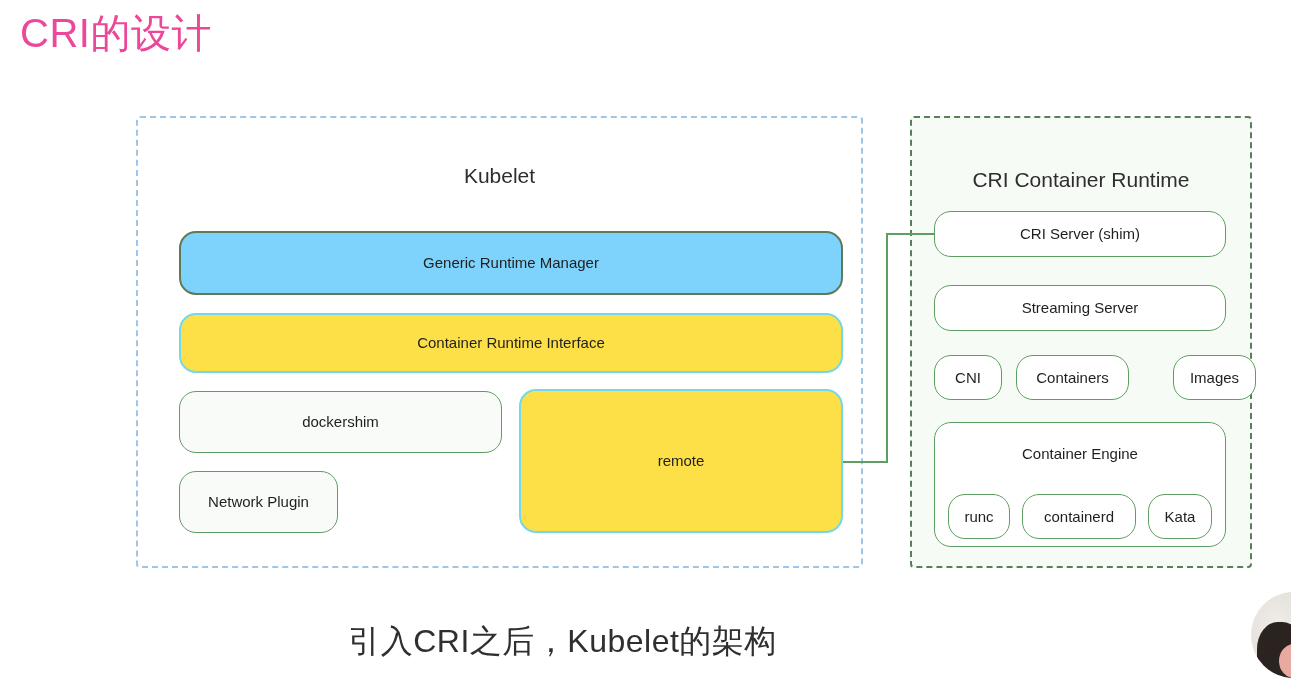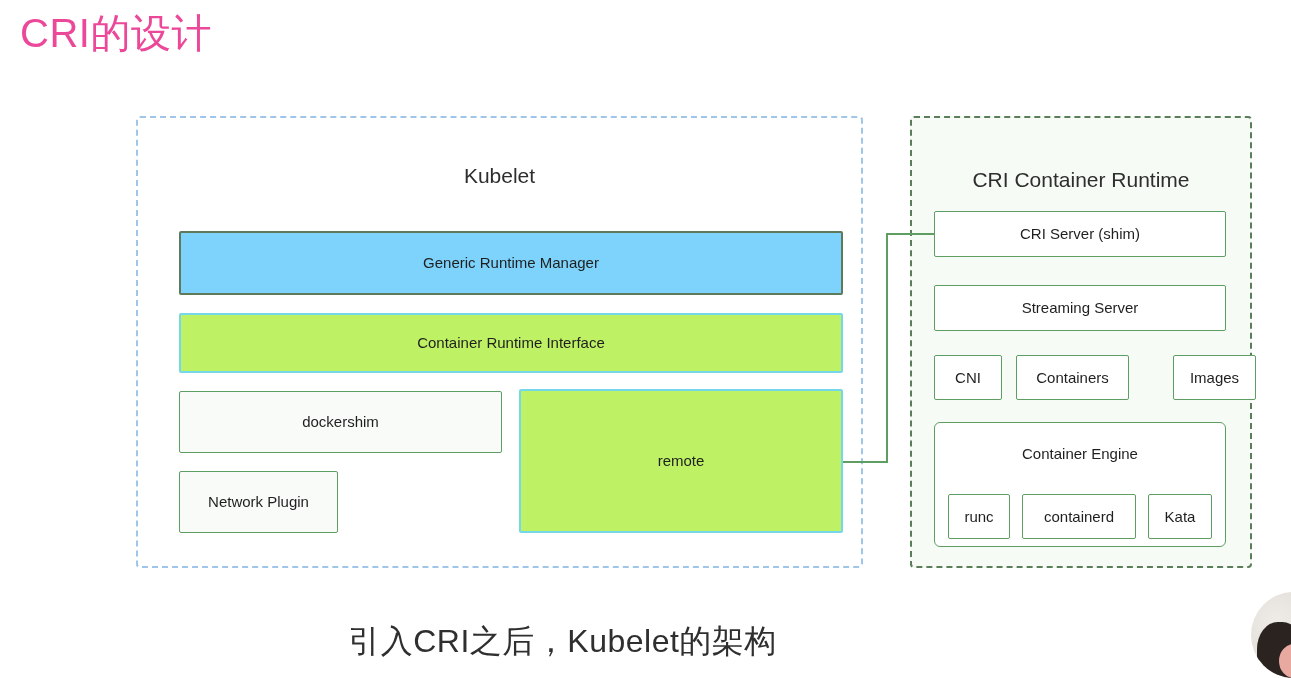--- a/index.html
+++ b/index.html
@@ -71,34 +71,34 @@
   #kubelet-panel .panel-title { top: 46px; }
   #cri-panel .panel-title { top: 50px; }
 
   
   .node {
     position: absolute;
     box-sizing: border-box;
     display: flex;
     align-items: center;
     justify-content: center;
-    border-radius: 2px;
+    border-radius: 17px;
     font-size: 15px;
     color: #1f1f1f;
     text-align: center;
     line-height: 1.2;
   }
 
   
   .node.pink {
     background: #7dd3fc;
     border: 2px solid #5f7a5a;
   }
   .node.cyan {
-    background: #bef264;
+    background: #fde047;
     border: 2px solid #74d7ea;
   }
   .node.green {
     background: #f8fbf8;
     border: 1.6px solid #5f9e62;
   }
   .node.white {
     background: #ffffff;
     border: 1.6px solid #5f9e62;
   }
@@ -113,21 +113,21 @@
 
   
   #cri-server { left: 934px; top: 211px; width: 292px; height: 46px; }
   #streaming-server { left: 934px; top: 285px; width: 292px; height: 46px; }
   #cni-node { left: 934px; top: 355px; width: 68px; height: 45px; }
   #containers-node { left: 1016px; top: 355px; width: 113px; height: 45px; }
   #images-node { left: 1173px; top: 355px; width: 83px; height: 45px; }
   #container-engine {
     left: 934px; top: 422px; width: 292px; height: 125px;
     display: block;
-    border-radius: 6px;
+    border-radius: 17px;
   }
   #container-engine .engine-title {
     position: absolute;
     width: 100%;
     top: 22px;
     text-align: center;
     font-size: 15px;
     color: #1f1f1f;
   }
   #runc-node { left: 948px; top: 494px; width: 62px; height: 45px; }

